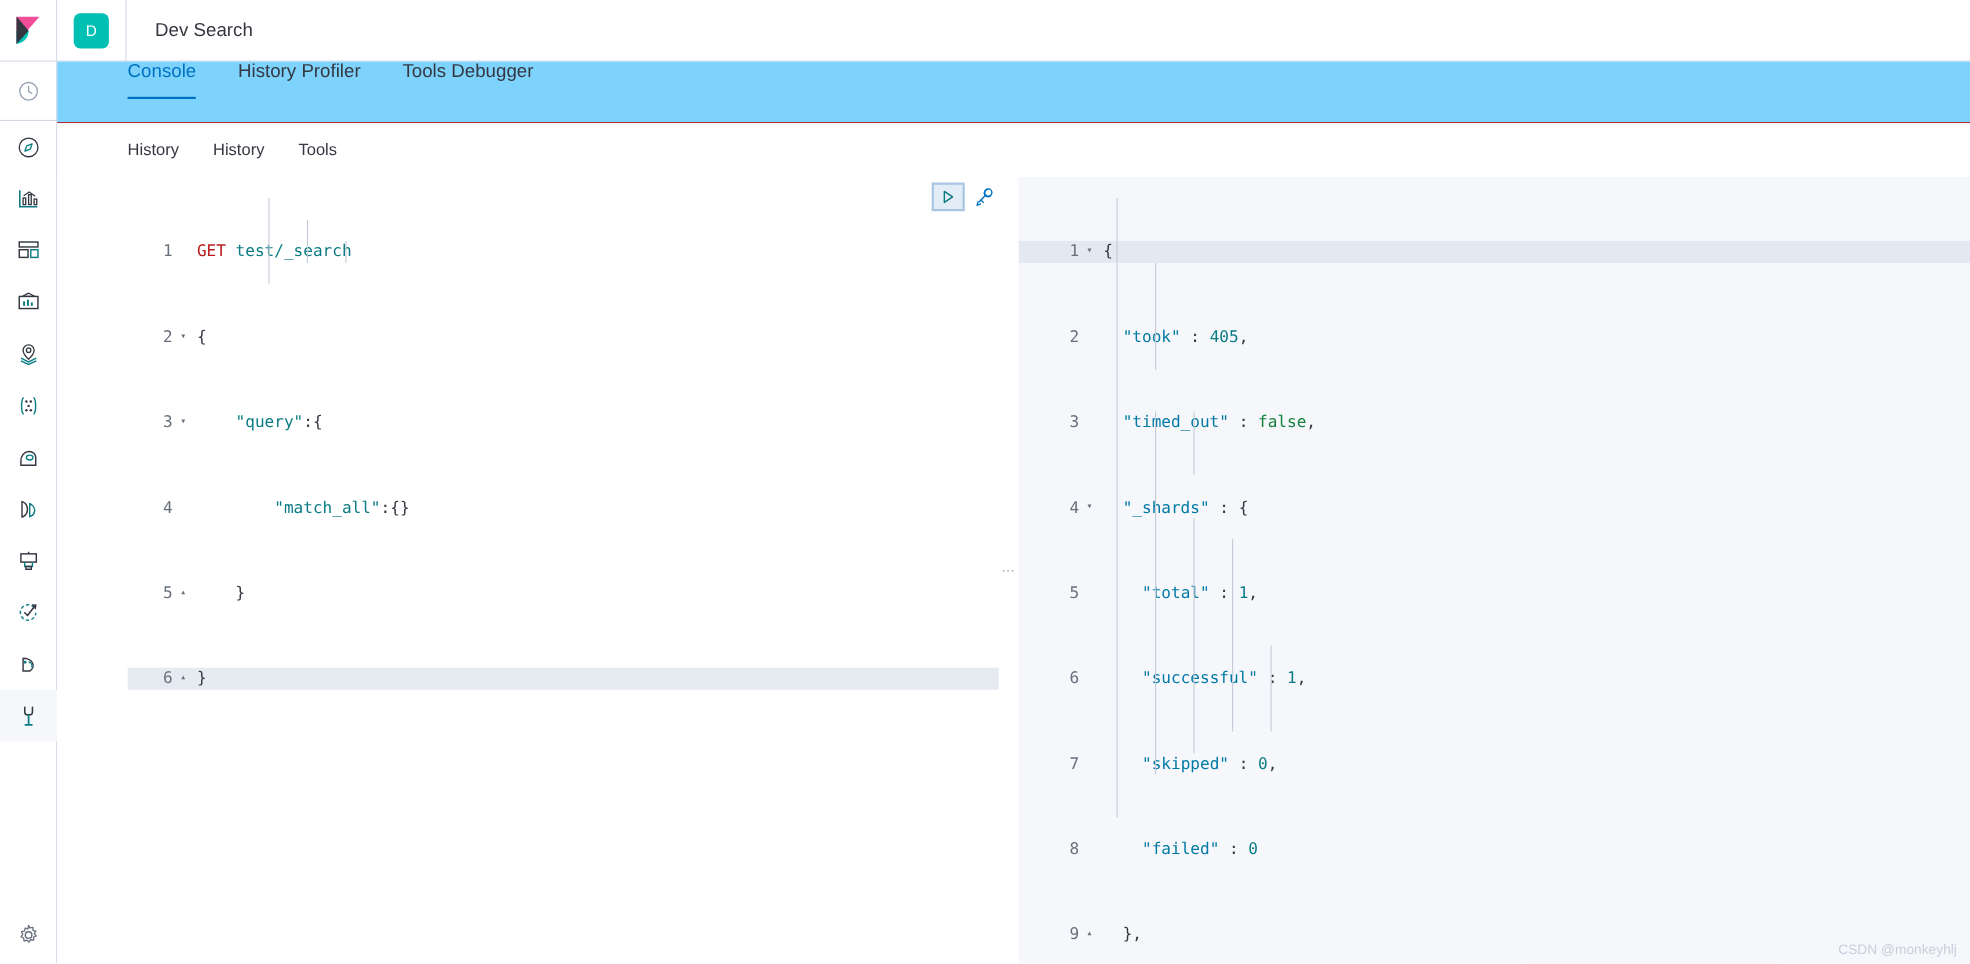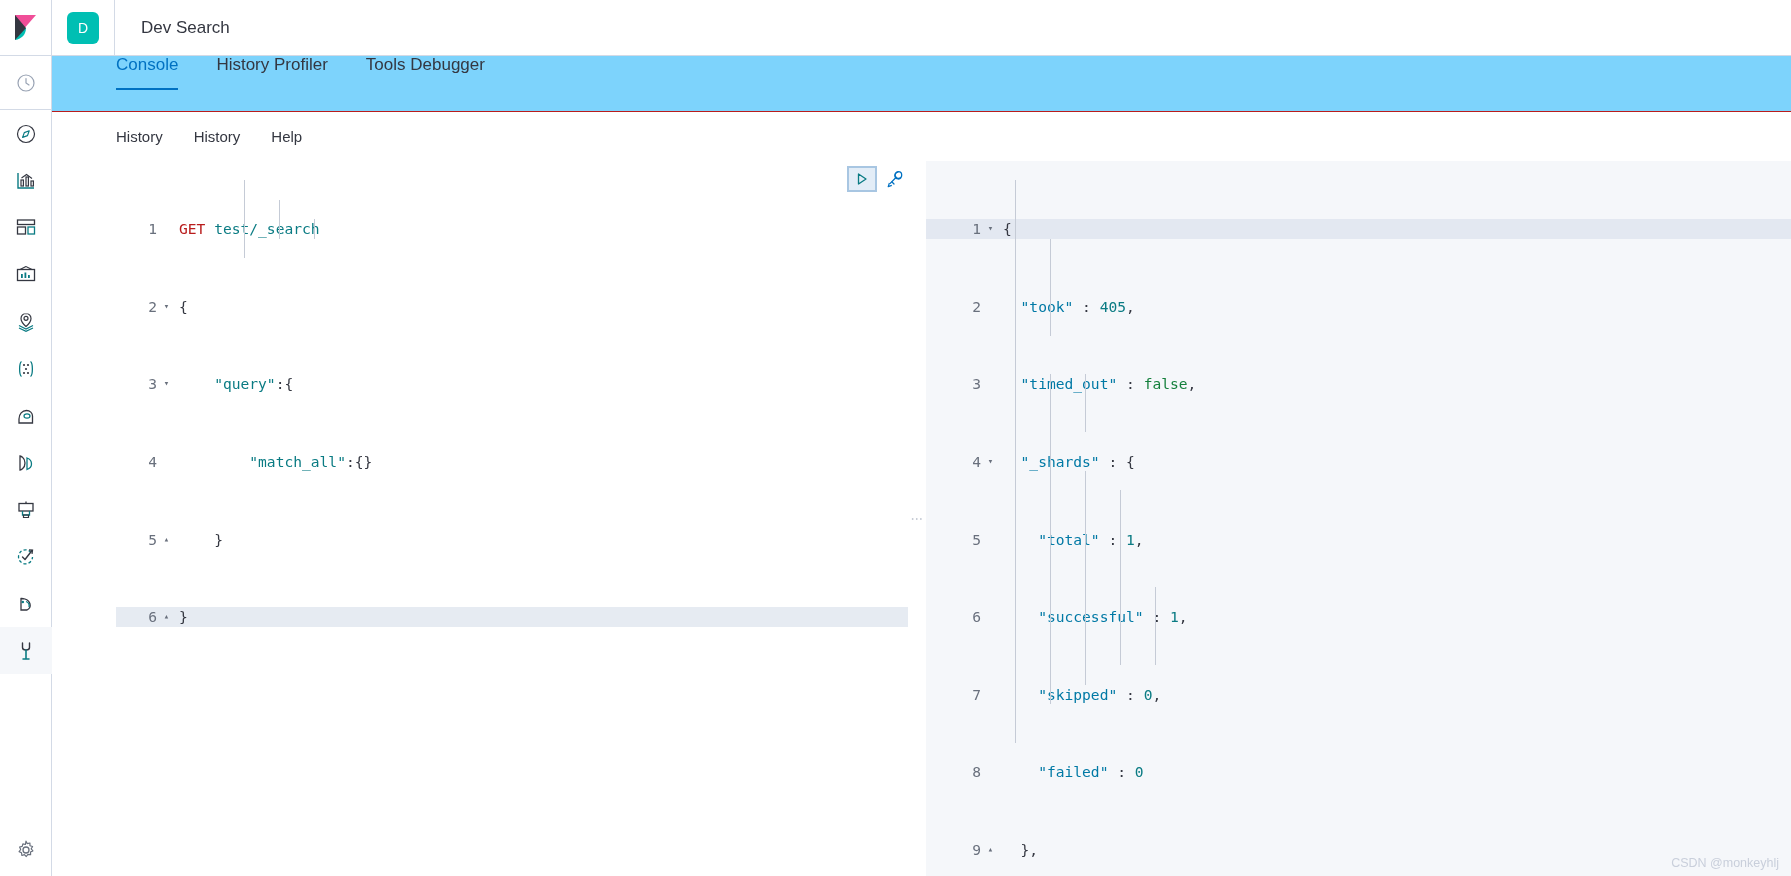--- a/index.html
+++ b/index.html
@@ -318,21 +318,21 @@
 
     <div class="tabs">
       <div class="tab active">Console</div>
       <div class="tab">History Profiler</div>
       <div class="tab">Tools Debugger</div>
     </div>
 
     <div class="menubar">
       <div class="menu-item">History</div>
       <div class="menu-item">History</div>
-      <div class="menu-item">Help</div>
+      <div class="menu-item">Tools</div>
     </div>
 
     <div class="panes">
 
       <div class="pane-left">
         <div class="editor-lines code">
 
           <div class="row">
             <div class="gutter">1</div>
             <div class="fold"></div>

